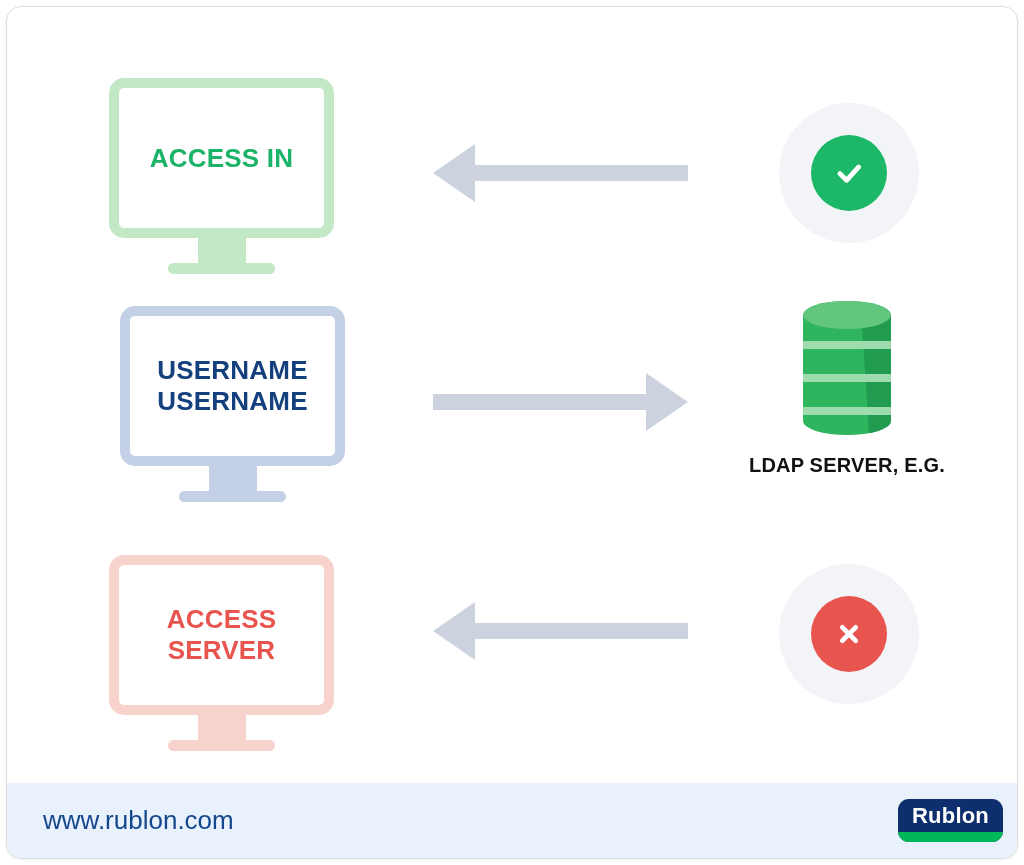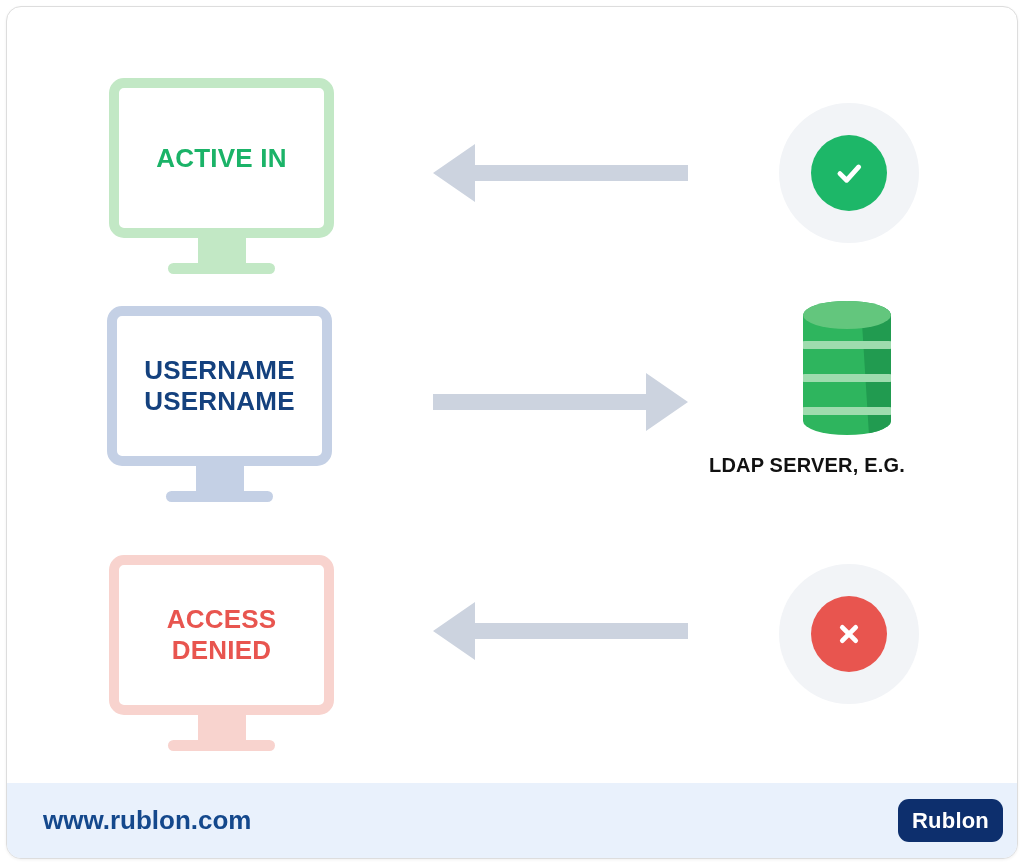--- a/index.html
+++ b/index.html
@@ -45,69 +45,69 @@
     background:var(--badge-bg);display:flex;align-items:center;justify-content:center;
   }
   .badge .inner{width:76px;height:76px;border-radius:50%;display:flex;align-items:center;justify-content:center;}
   .badge.ok .inner{background:var(--success-green);}
   .badge.fail .inner{background:var(--error-red);}
   .badge svg{display:block;width:46px;height:46px;}
 
   
   .database{position:absolute;left:796px;top:294px;width:88px;height:134px;}
   .db-label{
-    position:absolute;left:676px;top:446px;width:248px;text-align:center;
+    position:absolute;left:716px;top:446px;width:248px;text-align:center;
     font-weight:bold;font-size:20px;line-height:24px;color:var(--label-black);letter-spacing:.2px;
   }
 
   
   .footer{
     position:absolute;left:0;bottom:0;width:1012px;height:75px;background:var(--footer-bg);
     display:flex;align-items:center;justify-content:space-between;padding:0 16px 0 36px;
   }
-  .footer-url{font-size:26px;color:var(--footer-text);text-decoration:none;font-weight:bold;}
+  .footer-url{font-size:26px;color:var(--footer-text);text-decoration:none;}
   .logo{
     width:105px;height:43px;border-radius:11px;overflow:hidden;background:var(--logo-navy);
-    display:flex;
+    display:flex;flex-direction:column;
   }
   .logo .logo-top{
     flex:1;display:flex;align-items:center;justify-content:center;
     color:#ffffff;font-weight:bold;font-size:22px;letter-spacing:.2px;
   }
   .logo .logo-strip{height:10px;background:var(--logo-green);}
 </style>
 </head>
 <body>
 
 <div class="card">
   <div class="diagram">
 
     <div class="monitor m-green" style="left:102px;top:71px;">
       <div class="frame">
-        <div class="screen-text">ACTIVE IN</div>
+        <div class="screen-text">ACCESS IN</div>
       </div>
       <div class="neck"></div>
       <div class="base"></div>
     </div>
 
     <div class="arrow" style="left:426px;top:137px;">
       <svg viewBox="0 0 255 58">
           <path d="M0,29 L42,0 L42,21 L255,21 L255,37 L42,37 L42,58 Z" fill="#ccd3df"></path>
         </svg>
     </div>
 
     <div class="badge ok" style="left:772px;top:96px;">
       <div class="inner">
         <svg viewBox="0 0 76 76">
             <path d="M23,39 L34,50 L54,28" fill="none" stroke="#ffffff" stroke-width="8" stroke-linecap="round" stroke-linejoin="round"></path>
           </svg>
       </div>
     </div>
 
-    <div class="monitor m-blue" style="left:100px;top:299px;">
+    <div class="monitor m-blue" style="left:113px;top:299px;">
       <div class="frame">
         <div class="screen-text">
           <div>USERNAME</div>
           <div>USERNAME</div>
         </div>
       </div>
       <div class="neck"></div>
       <div class="base"></div>
     </div>
 
@@ -136,21 +136,21 @@
     </div>
 
     <div class="db-label">
       <div>LDAP SERVER, E.G.</div>
     </div>
 
     <div class="monitor m-pink" style="left:102px;top:527px;margin-top:21px;">
       <div class="frame">
         <div class="screen-text">
           <div>ACCESS</div>
-          <div>DENIED</div>
+          <div>SERVER</div>
         </div>
       </div>
       <div class="neck"></div>
       <div class="base"></div>
     </div>
 
     <div class="arrow" style="left:426px;top:595px;">
       <svg viewBox="0 0 255 58">
           <path d="M0,29 L42,0 L42,21 L255,21 L255,37 L42,37 L42,58 Z" fill="#ccd3df"></path>
         </svg>

